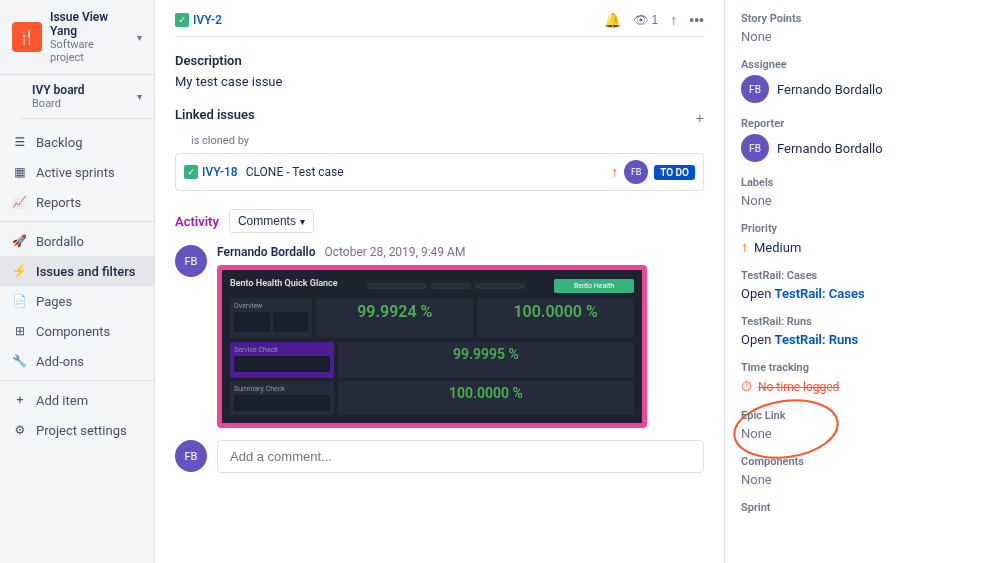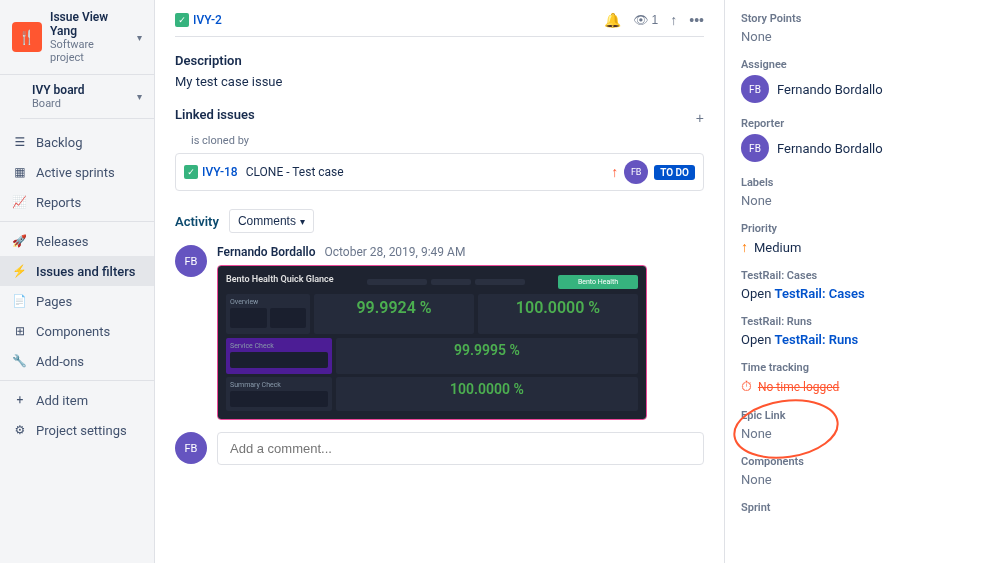--- a/index.html
+++ b/index.html
@@ -49,30 +49,30 @@
     .linked-sub { font-size: 11px; color: #6b778c; margin-bottom: 6px; padding-left: 16px; }
     .linked-item { display: flex; align-items: center; gap: 8px; padding: 6px 8px; border: 1px solid #dfe1e6; border-radius: 4px; margin-bottom: 4px; }
     .linked-item-text { flex: 1; font-size: 12px; color: #172b4d; }
     .linked-item-actions { display: flex; align-items: center; gap: 6px; }
     .priority-icon { color: #ff5630; font-size: 14px; }
     .avatar-small { width: 24px; height: 24px; border-radius: 50%; background: #6554c0; display: flex; align-items: center; justify-content: center; color: white; font-size: 9px; }
     .status-badge { background: #0052cc; color: white; font-size: 10px; padding: 2px 6px; border-radius: 3px; font-weight: 600; }
 
     
     .activity-header { display: flex; align-items: center; gap: 10px; margin-bottom: 12px; }
-    .activity-title { font-weight: 600; font-size: 13px; color: #0c4a6e; }
+    .activity-title { font-weight: 600; font-size: 13px; color: #a21caf; }
     .activity-tab { display: flex; align-items: center; gap: 4px; font-size: 12px; color: #172b4d; padding: 4px 8px; border: 1px solid #dfe1e6; border-radius: 3px; cursor: pointer; background: white; }
     .activity-chevron { font-size: 10px; }
 
     .comment-row { display: flex; gap: 10px; margin-bottom: 12px; }
     .avatar-med { width: 32px; height: 32px; border-radius: 50%; background: #6554c0; display: flex; align-items: center; justify-content: center; color: white; font-size: 11px; flex-shrink: 0; }
     .comment-meta { font-size: 12px; color: #172b4d; margin-bottom: 6px; }
     .comment-meta-name { font-weight: 600; }
     .comment-meta-time { color: #6b778c; margin-left: 6px; }
-    .comment-image { width: 430px; border-radius: 4px; overflow: hidden; border: 1px solid #ec4899; }
+    .comment-image { width: 430px; border-radius: 4px; overflow: hidden; border: 5px solid #ec4899; }
     .dashboard-mock { background: #1e2330; padding: 8px; }
     .dash-title { color: #e0e0e0; font-size: 9px; margin-bottom: 6px; font-weight: 600; }
     .dash-metric-value { color: #4caf50; font-size: 16px; font-weight: 600; }
     .dash-metric-small { color: #4caf50; font-size: 13px; font-weight: 600; }
 
     
     .add-comment-row { display: flex; gap: 10px; margin-top: 8px; }
     .comment-input { flex: 1; border: 1px solid #dfe1e6; border-radius: 4px; padding: 8px 12px; font-size: 13px; color: #6b778c; background: white; cursor: text; }
     .pro-tip { font-size: 11px; color: #6b778c; margin-top: 4px; padding-left: 42px; }
     .pro-tip kbd { background: #f4f5f7; border: 1px solid #c1c7d0; border-radius: 2px; padding: 1px 4px; font-size: 10px; }
@@ -128,21 +128,21 @@
       <span class="sidebar-nav-icon">▦</span>
       <span>Active sprints</span>
     </div>
     <div class="sidebar-nav-item">
       <span class="sidebar-nav-icon">📈</span>
       <span>Reports</span>
     </div>
     <div class="sidebar-divider"></div>
     <div class="sidebar-nav-item">
       <span class="sidebar-nav-icon">🚀</span>
-      <span>Releases</span>
+      <span>Bordallo</span>
     </div>
     <div class="sidebar-nav-item active">
       <span class="sidebar-nav-icon">⚡</span>
       <span>Issues and filters</span>
     </div>
     <div class="sidebar-nav-item">
       <span class="sidebar-nav-icon">📄</span>
       <span>Pages</span>
     </div>
     <div class="sidebar-nav-item">

